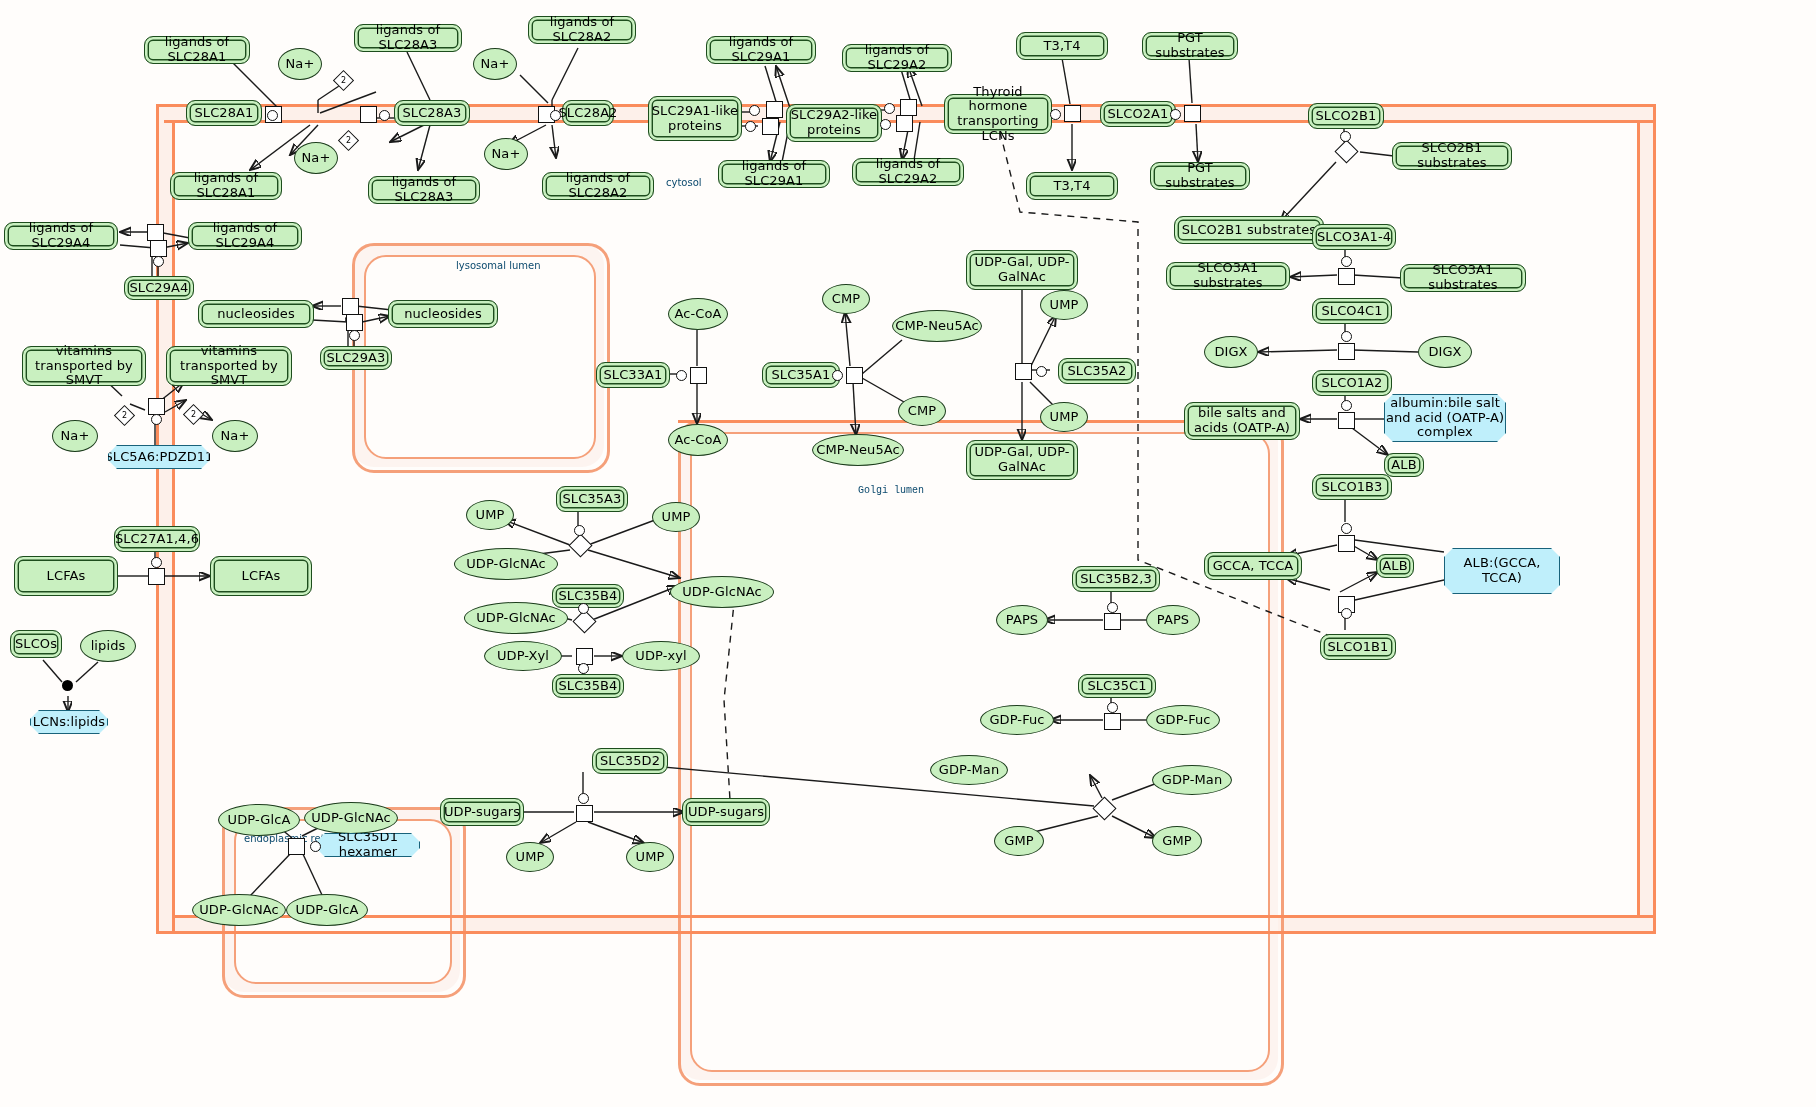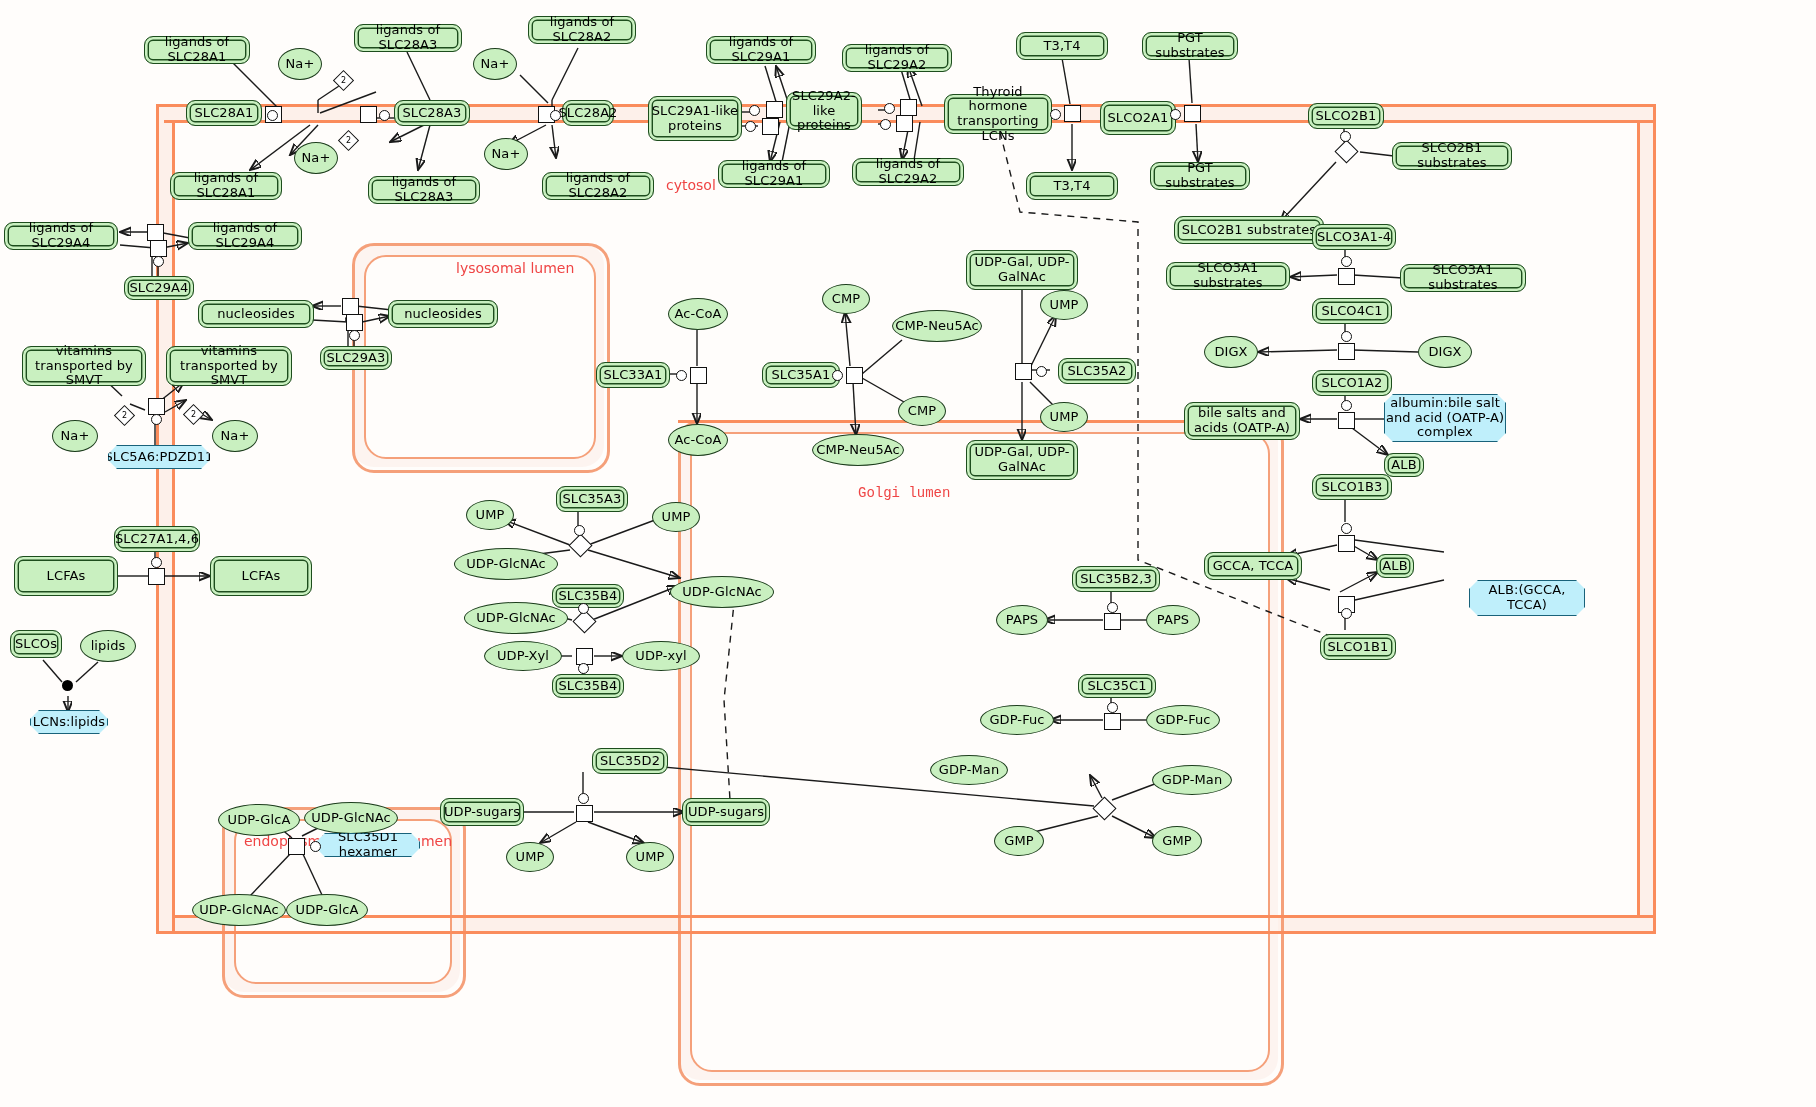--- a/index.html
+++ b/index.html
@@ -3,21 +3,21 @@
 <meta charset="utf-8">
 <style>
   html,body{margin:0;padding:0;background:#ffffff;}
   #canvas{position:relative;width:1816px;height:1107px;background:#fffdfb;
           font-family:"DejaVu Sans","Liberation Sans",sans-serif;overflow:hidden;}
 
   
   .compartment{position:absolute;border:3px solid #f5a07a;border-radius:22px;background:transparent;}
   .compartment.inner{border-width:2px;}
   .comp-fill{position:absolute;background:#fdf4f0;border-radius:22px;}
-  .comp-label{position:absolute;font-size:14px;color:#ef4444;white-space:nowrap;}
+  .comp-label{position:absolute;font-size:10px;color:#0c4a6e;white-space:nowrap;}
 
   
   .node{position:absolute;box-sizing:border-box;display:flex;align-items:center;
         justify-content:center;text-align:center;color:#000;line-height:1.12;
         font-size:13px;letter-spacing:.1px;}
   .ent{background:#c9f0c0;border:1.6px solid #1d4d1d;border-radius:9px;
        box-shadow:inset 0 0 0 2.6px #c9f0c0, inset 0 0 0 4px #1d4d1d;}
   .ell{background:#c9f0c0;border:1.5px solid #1d3d1d;border-radius:50%;}
   .cplx{background:#bfeffb;border:1.5px solid #19627a;
         clip-path:polygon(9px 0,calc(100% - 9px) 0,100% 9px,100% calc(100% - 9px),
@@ -250,23 +250,23 @@
   <div class="node ent nodeL" style="left:528px;top:16px;width:108px;height:28px;">ligands of SLC28A2</div>
   <div class="node ent nodeL" style="left:706px;top:36px;width:110px;height:28px;">ligands of SLC29A1</div>
   <div class="node ent nodeL" style="left:842px;top:44px;width:110px;height:28px;">ligands of SLC29A2</div>
   <div class="node ent nodeL" style="left:1016px;top:32px;width:92px;height:28px;">T3,T4</div>
   <div class="node ent nodeL" style="left:1142px;top:32px;width:96px;height:28px;">PGT substrates</div>
 
   <div class="node prot nodeL" style="left:186px;top:100px;width:76px;height:26px;">SLC28A1</div>
   <div class="node prot nodeL" style="left:394px;top:100px;width:76px;height:26px;">SLC28A3</div>
   <div class="node prot nodeL" style="left:562px;top:100px;width:52px;height:26px;">SLC28A2</div>
   <div class="node prot nodeL" style="left:648px;top:96px;width:94px;height:45px;">SLC29A1-like proteins</div>
-  <div class="node prot nodeL" style="left:786px;top:92px;width:76px;height:38px;">SLC29A2-like proteins</div>
+  <div class="node prot nodeL" style="left:786px;top:104px;width:96px;height:38px;">SLC29A2-like proteins</div>
   <div class="node prot nodeL" style="left:944px;top:94px;width:108px;height:40px;">Thyroid hormone transporting LCNs</div>
-  <div class="node prot nodeL" style="left:1100px;top:101px;width:76px;height:34px;">SLCO2A1</div>
+  <div class="node prot nodeL" style="left:1100px;top:101px;width:76px;height:26px;">SLCO2A1</div>
   <div class="node prot nodeL" style="left:1308px;top:103px;width:76px;height:26px;">SLCO2B1</div>
 
   <div class="rxbox" style="left:265px;top:106px;"></div>
   <div class="circ" style="left:268px;top:110px;left:267px;"></div>
   <div class="rxbox" style="left:360px;top:106px;"></div>
   <div class="circ" style="left:379px;top:110px;"></div>
   <div class="rxbox" style="left:538px;top:106px;"></div>
   <div class="circ" style="left:550px;top:110px;"></div>
   <div class="rxbox" style="left:766px;top:101px;"></div>
   <div class="circ" style="left:749px;top:105px;"></div>
@@ -320,21 +320,21 @@
   <div class="circ" style="left:1341px;top:400px;"></div>
   <div class="node ent nodeL" style="left:1184px;top:402px;width:116px;height:38px;">bile salts and acids (OATP-A)</div>
   <div class="node cplx nodeL" style="left:1384px;top:394px;width:122px;height:48px;">albumin:bile salt and acid (OATP-A) complex</div>
   <div class="node ent nodeL" style="left:1384px;top:453px;width:40px;height:24px;">ALB</div>
 
   <div class="node prot nodeL" style="left:1312px;top:474px;width:80px;height:26px;">SLCO1B3</div>
   <div class="rxbox" style="left:1338px;top:535px;"></div>
   <div class="circ" style="left:1341px;top:523px;"></div>
   <div class="node ent nodeL" style="left:1204px;top:552px;width:98px;height:28px;">GCCA, TCCA</div>
   <div class="node ent nodeL" style="left:1376px;top:554px;width:38px;height:24px;">ALB</div>
-  <div class="node cplx nodeL" style="left:1444px;top:580px;width:116px;height:36px;margin-left:25px;">ALB:(GCCA, TCCA)</div>
+  <div class="node cplx nodeL" style="left:1444px;top:548px;width:116px;height:46px;">ALB:(GCCA, TCCA)</div>
   <div class="node prot nodeL" style="left:1320px;top:634px;width:76px;height:26px;">SLCO1B1</div>
   <div class="rxbox" style="left:1338px;top:596px;"></div>
   <div class="circ" style="left:1341px;top:608px;"></div>
 
   <div class="node ent nodeL" style="left:4px;top:222px;width:114px;height:28px;">ligands of SLC29A4</div>
   <div class="node ent nodeL" style="left:188px;top:222px;width:114px;height:28px;">ligands of SLC29A4</div>
   <div class="rxbox" style="left:147px;top:224px;"></div>
   <div class="circ" style="left:150px;top:240px;"></div>
   <div class="rxbox" style="left:150px;top:240px;"></div>
   <div class="circ" style="left:153px;top:256px;"></div>

